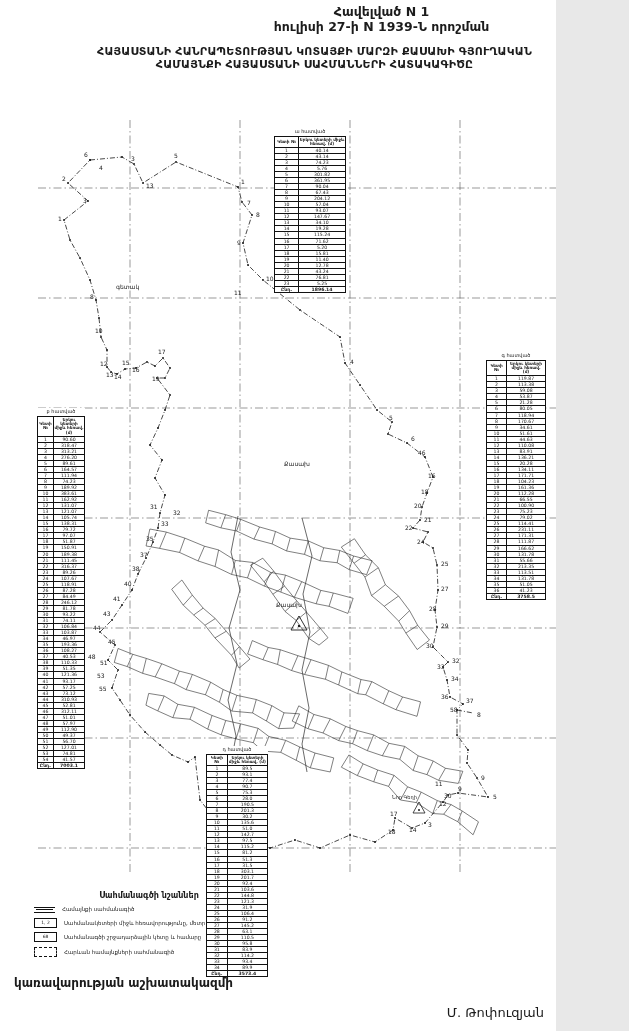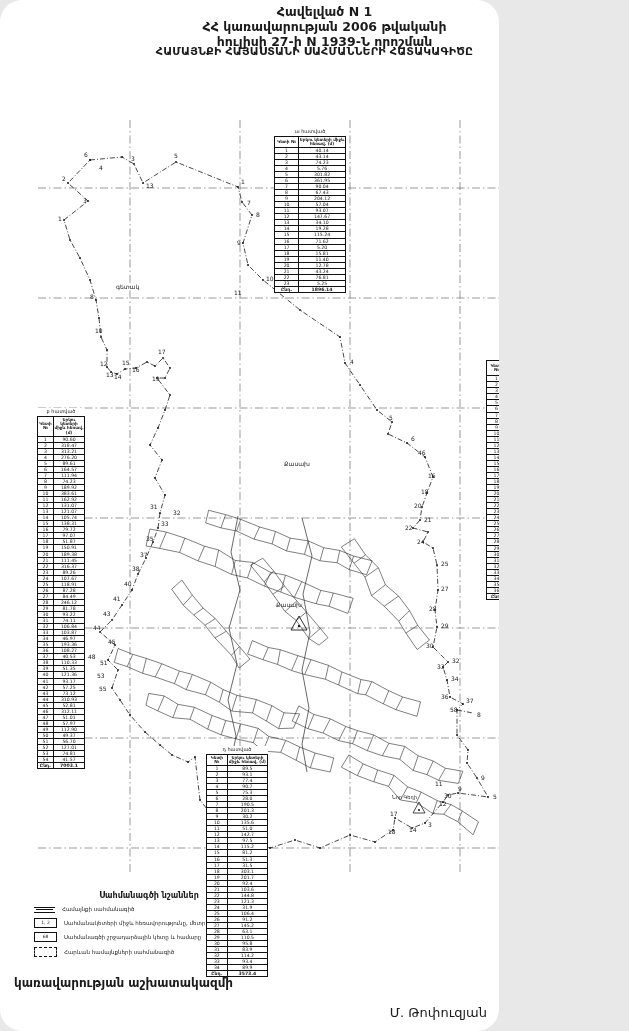--- a/index.html
+++ b/index.html
@@ -1,17 +1,17 @@
 <!DOCTYPE html>
 <html><head>
 <meta charset="utf-8">
 <style>
   html,body{margin:0;padding:0;background:#e8e8e8;}
-  #page{position:relative;width:499px;height:1031px;background:#ffffff;
-        font-family:"DejaVu Sans",sans-serif;color:#1b1b1b;overflow:hidden;border-radius:22px;}
+  #page{position:relative;width:556px;height:1031px;background:#ffffff;
+        font-family:"DejaVu Sans",sans-serif;color:#1b1b1b;overflow:hidden;}
   
   #hdr{position:absolute;top:4px;right:2px;width:345px;text-align:center;
        font-weight:bold;font-size:12.5px;line-height:15px;}
   
   #ttl{position:absolute;top:45px;left:0;width:629px;text-align:center;
        font-weight:bold;font-size:11px;line-height:13px;letter-spacing:.2px;}
   
   #mapsvg{position:absolute;left:0;top:0;width:629px;height:1031px;}
   
   .dtable{position:absolute;background:#ffffff;}
@@ -39,25 +39,25 @@
   #ftr{position:absolute;left:14px;top:976px;font-weight:bold;font-size:12px;line-height:15px;}
   #sig{position:absolute;right:12px;top:1005px;font-weight:normal;font-size:13px;}
 </style>
 </head>
 <body>
 
 <div id="page">
 
   <div id="hdr">
     <div>Հավելված N 1</div>
-    <div>ՀՀ կառավարության 2006 թվականի</div>
     <div>հուլիսի 27-ի N 1939-Ն որոշման</div>
   </div>
 
   <div id="ttl">
+    <div>ՀԱՅԱՍՏԱՆԻ ՀԱՆՐԱՊԵՏՈՒԹՅԱՆ ԿՈՏԱՅՔԻ ՄԱՐԶԻ ՔԱՍԱԽԻ ԳՅՈՒՂԱԿԱՆ</div>
     <div>ՀԱՄԱՅՆՔԻ ՀԱՅԱՍՏԱՆԻ ՍԱՀՄԱՆՆԵՐԻ ՀԱՏԱԿԱԳԻԾԸ</div>
   </div>
 
   <svg id="mapsvg" viewBox="0 0 629 1031" xmlns="http://www.w3.org/2000/svg">
     <g id="grid" stroke="#555" stroke-width="0.6" stroke-dasharray="8 3 1.5 3">
         <line x1="130" y1="120" x2="130" y2="872"></line>
         <line x1="240" y1="120" x2="240" y2="872"></line>
         <line x1="350" y1="120" x2="350" y2="872"></line>
         <line x1="460" y1="120" x2="460" y2="872"></line>
         <line x1="570" y1="120" x2="570" y2="872"></line>

